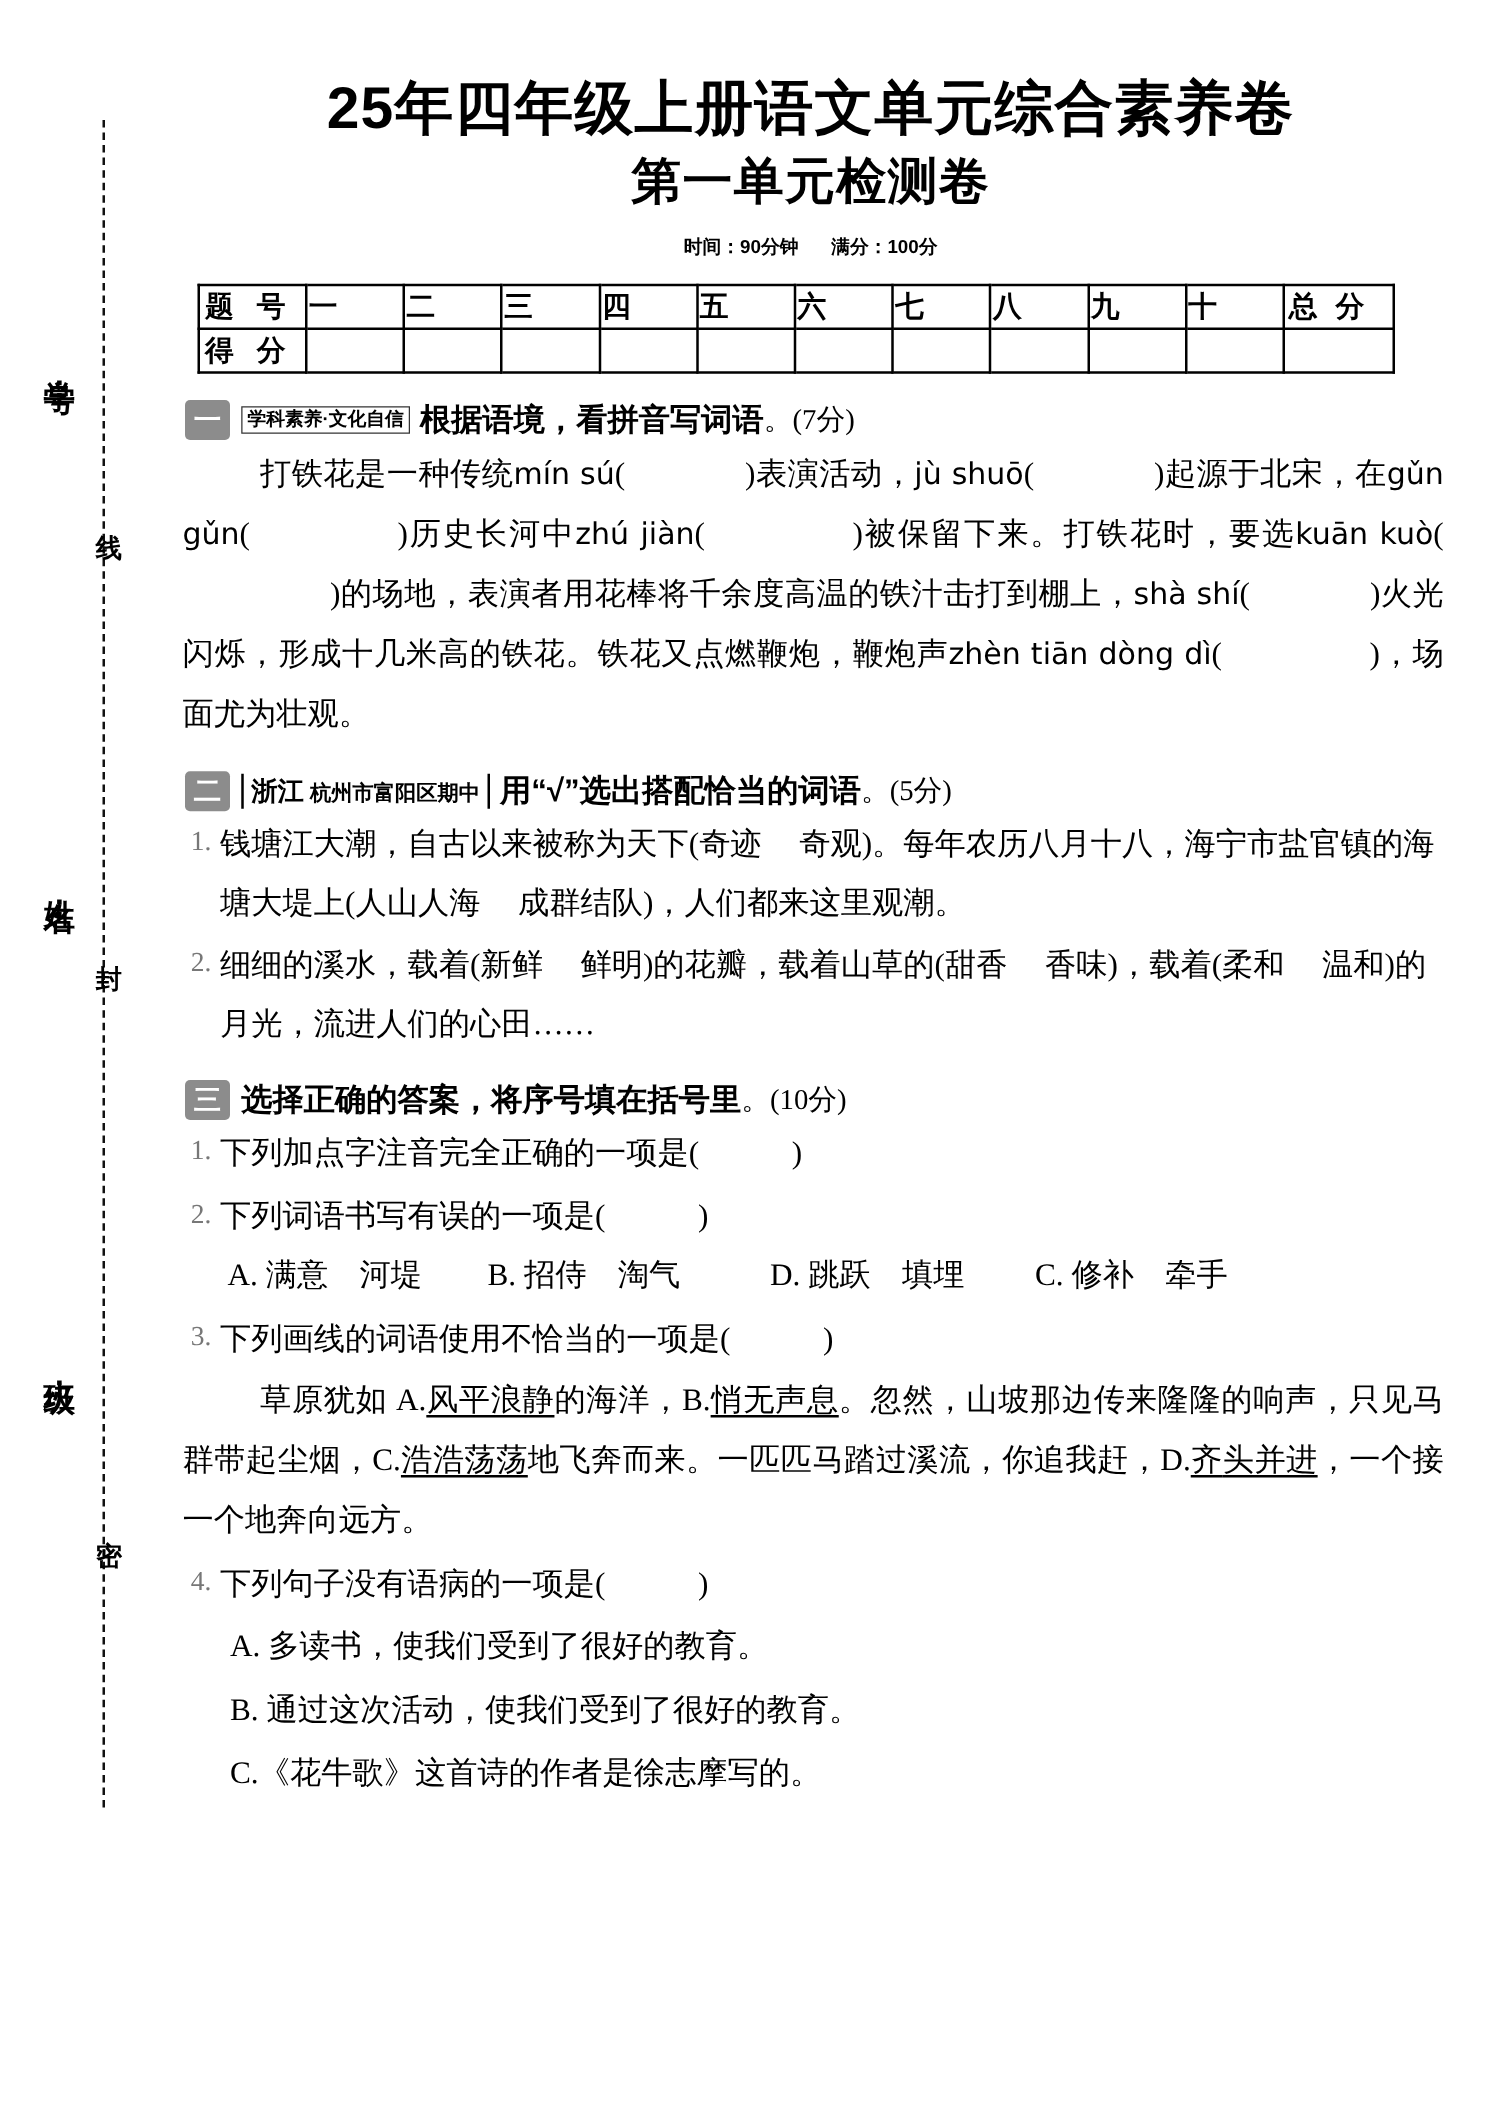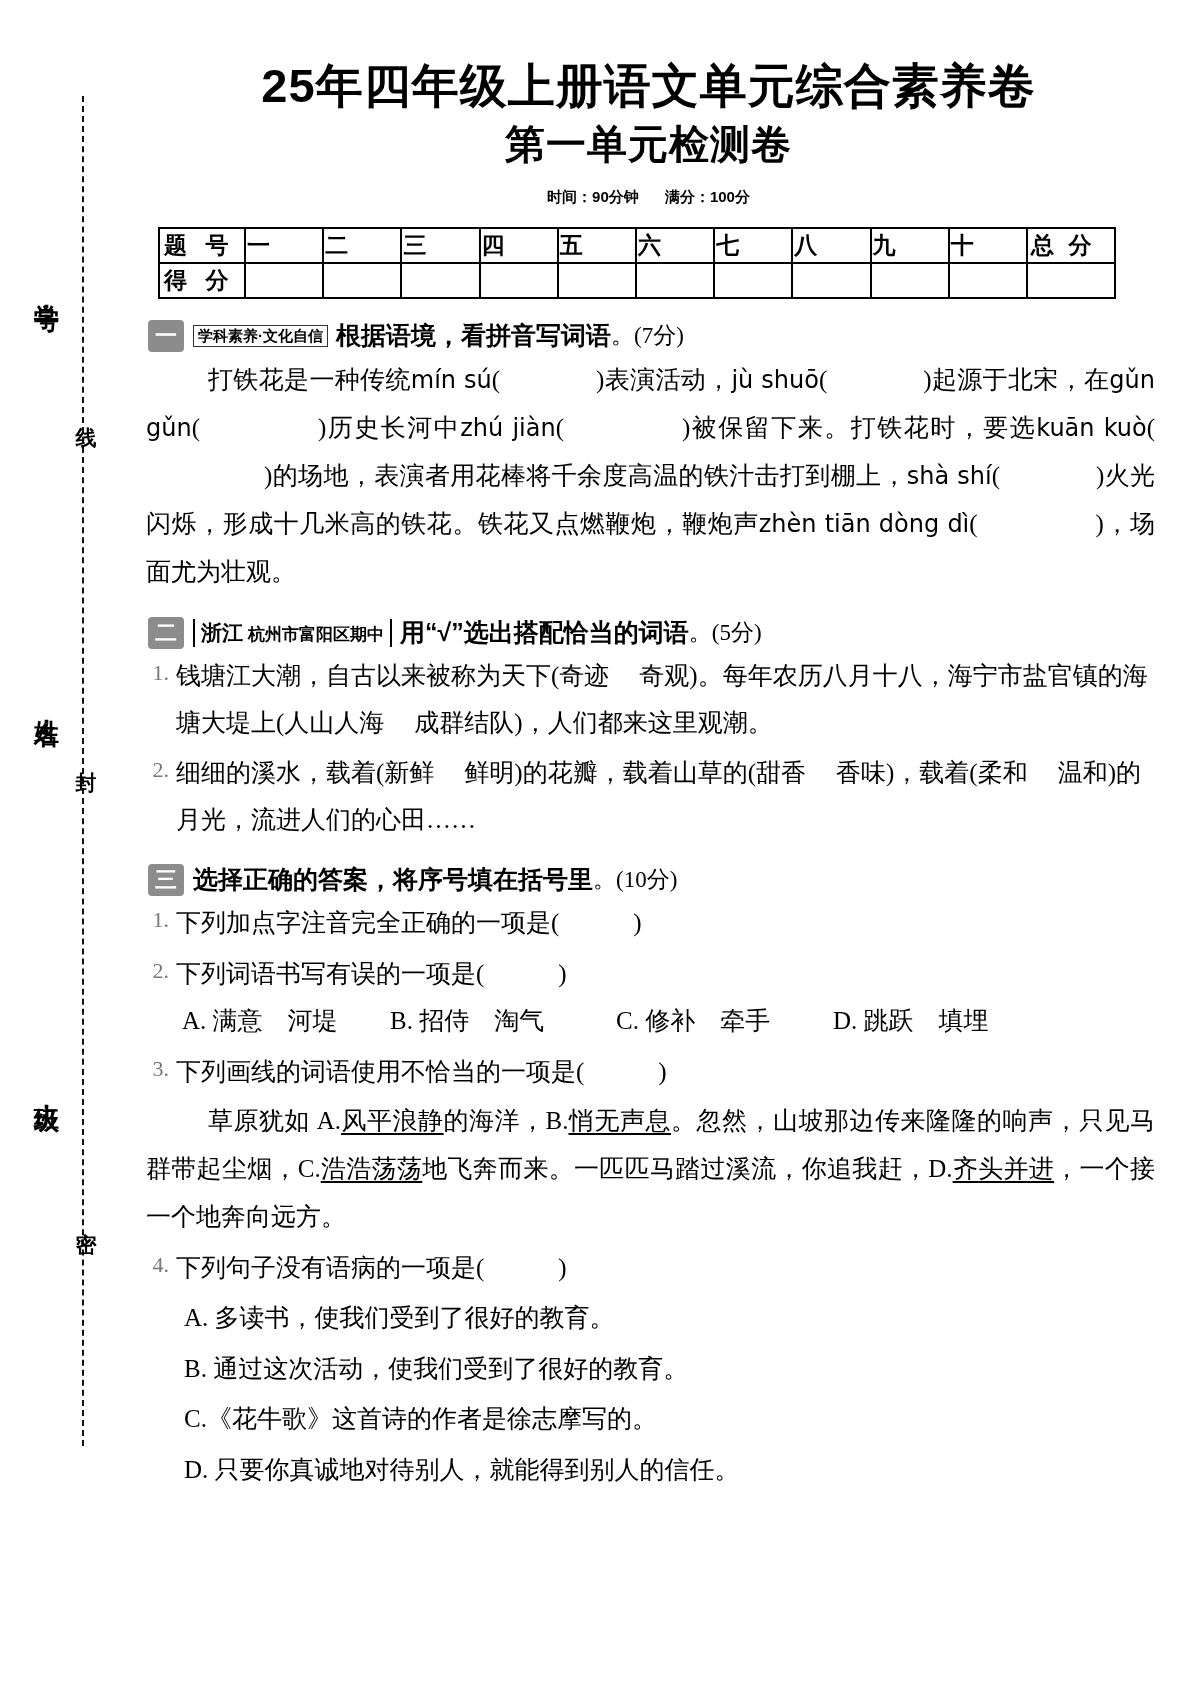--- a/index.html
+++ b/index.html
@@ -339,32 +339,31 @@
     <span class="qbody"><span>下列加点字注音完全正确的一项是(</span><span class="paren-blank"></span><span>)</span></span>
   </div>
 
   <div class="qitem">
     <span class="qnum">2.</span>
     <span class="qbody"><span>下列词语书写有误的一项是(</span><span class="paren-blank"></span><span>)</span></span>
   </div>
   <div class="opt-row2">
     <span class="o o1">A. 满意　河堤</span>
     <span class="o o2">B. 招侍　淘气</span>
+    <span class="o o4">D. 跳跃　填埋</span>
     <span class="o o3">C. 修补　牵手</span>
-    <span class="o o4">D. 跳跃　填埋</span>
   </div>
 
   <div class="qitem">
     <span class="qnum">3.</span>
     <span class="qbody"><span>下列画线的词语使用不恰当的一项是(</span><span class="paren-blank"></span><span>)</span></span>
   </div>
   <div class="para indent"><span>草原犹如 A.</span><span class="uline">风平浪静</span><span>的海洋，B.</span><span class="uline">悄无声息</span><span>。忽然，山坡那边传来隆隆的响声，</span><span>只见马群带起尘烟，C.</span><span class="uline">浩浩荡荡</span><span>地飞奔而来。一匹匹马踏过溪流，你追我赶，D.</span><span class="uline">齐</span><span class="uline">头并进</span><span>，一个接一个地奔向远方。</span></div>
 
   <div class="qitem">
     <span class="qnum">4.</span>
     <span class="qbody"><span>下列句子没有语病的一项是(</span><span class="paren-blank"></span><span>)</span></span>
   </div>
   <div class="opt-line">A. 多读书，使我们受到了很好的教育。</div>
   <div class="opt-line">B. 通过这次活动，使我们受到了很好的教育。</div>
   <div class="opt-line">C.《花牛歌》这首诗的作者是徐志摩写的。</div>
-  <div class="opt-line">D. 只要你真诚地对待别人，就能得到别人的信任。</div>
 
 </div>
 
 </body></html>

